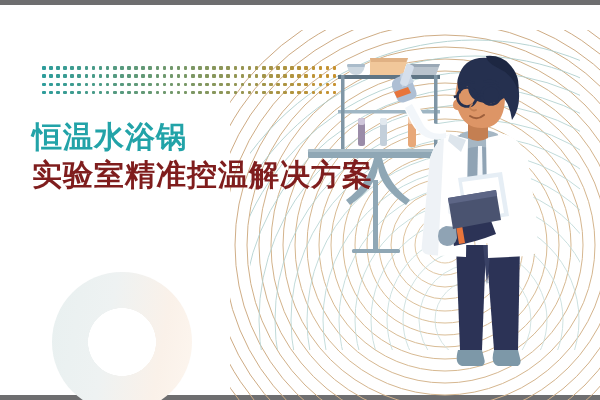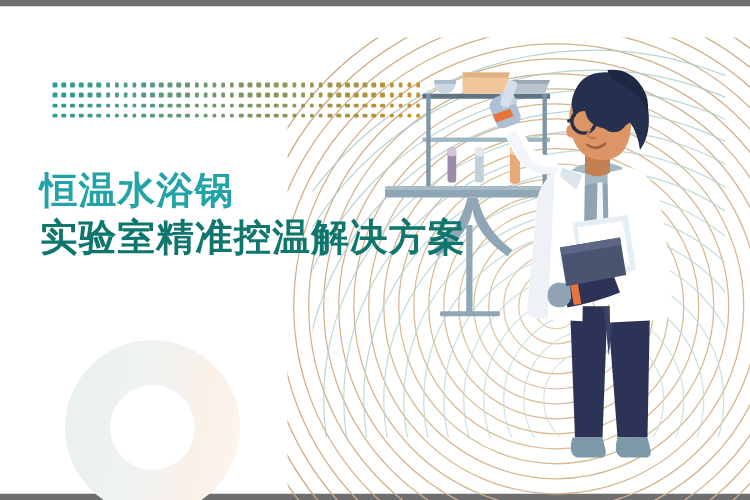--- a/index.html
+++ b/index.html
@@ -26,25 +26,25 @@
 
   .arcs2{position:absolute;left:250px;top:20px;width:330px;height:330px;z-index:1;opacity:.85;}
   .arcs2 svg{width:100%;height:100%;display:block;}
 
   
   .dotgrid{position:absolute;left:42px;top:64px;z-index:3;display:grid;
            grid-template-columns:repeat(42,7.1px);grid-auto-rows:8.2px;}
   .dot{width:3.6px;height:3.6px;border-radius:1px;align-self:center;justify-self:start;}
 
   
-  .headline{position:absolute;left:32px;top:118px;z-index:6;margin-top:16px;}
+  .headline{position:absolute;left:32px;top:118px;z-index:6;}
   .hl-line{font-weight:bold;letter-spacing:1px;line-height:1.26;white-space:nowrap;
            font-family:"DejaVu Sans","Liberation Sans",sans-serif;}
   .hl-1{font-size:30px;color:#22a3a8;}
-  .hl-2{font-size:30px;color:#0f766e;}
+  .hl-2{font-size:30px;color:#7f1d1d;}
 
   
   .logo{position:absolute;left:486px;top:2px;width:86px;height:52px;z-index:10;}
   .logo svg{display:block;width:100%;height:100%;}
 
   
   .illus{position:absolute;left:300px;top:30px;width:300px;height:365px;z-index:5;}
   .illus svg{display:block;width:100%;height:100%;}
 </style>
 </head>

